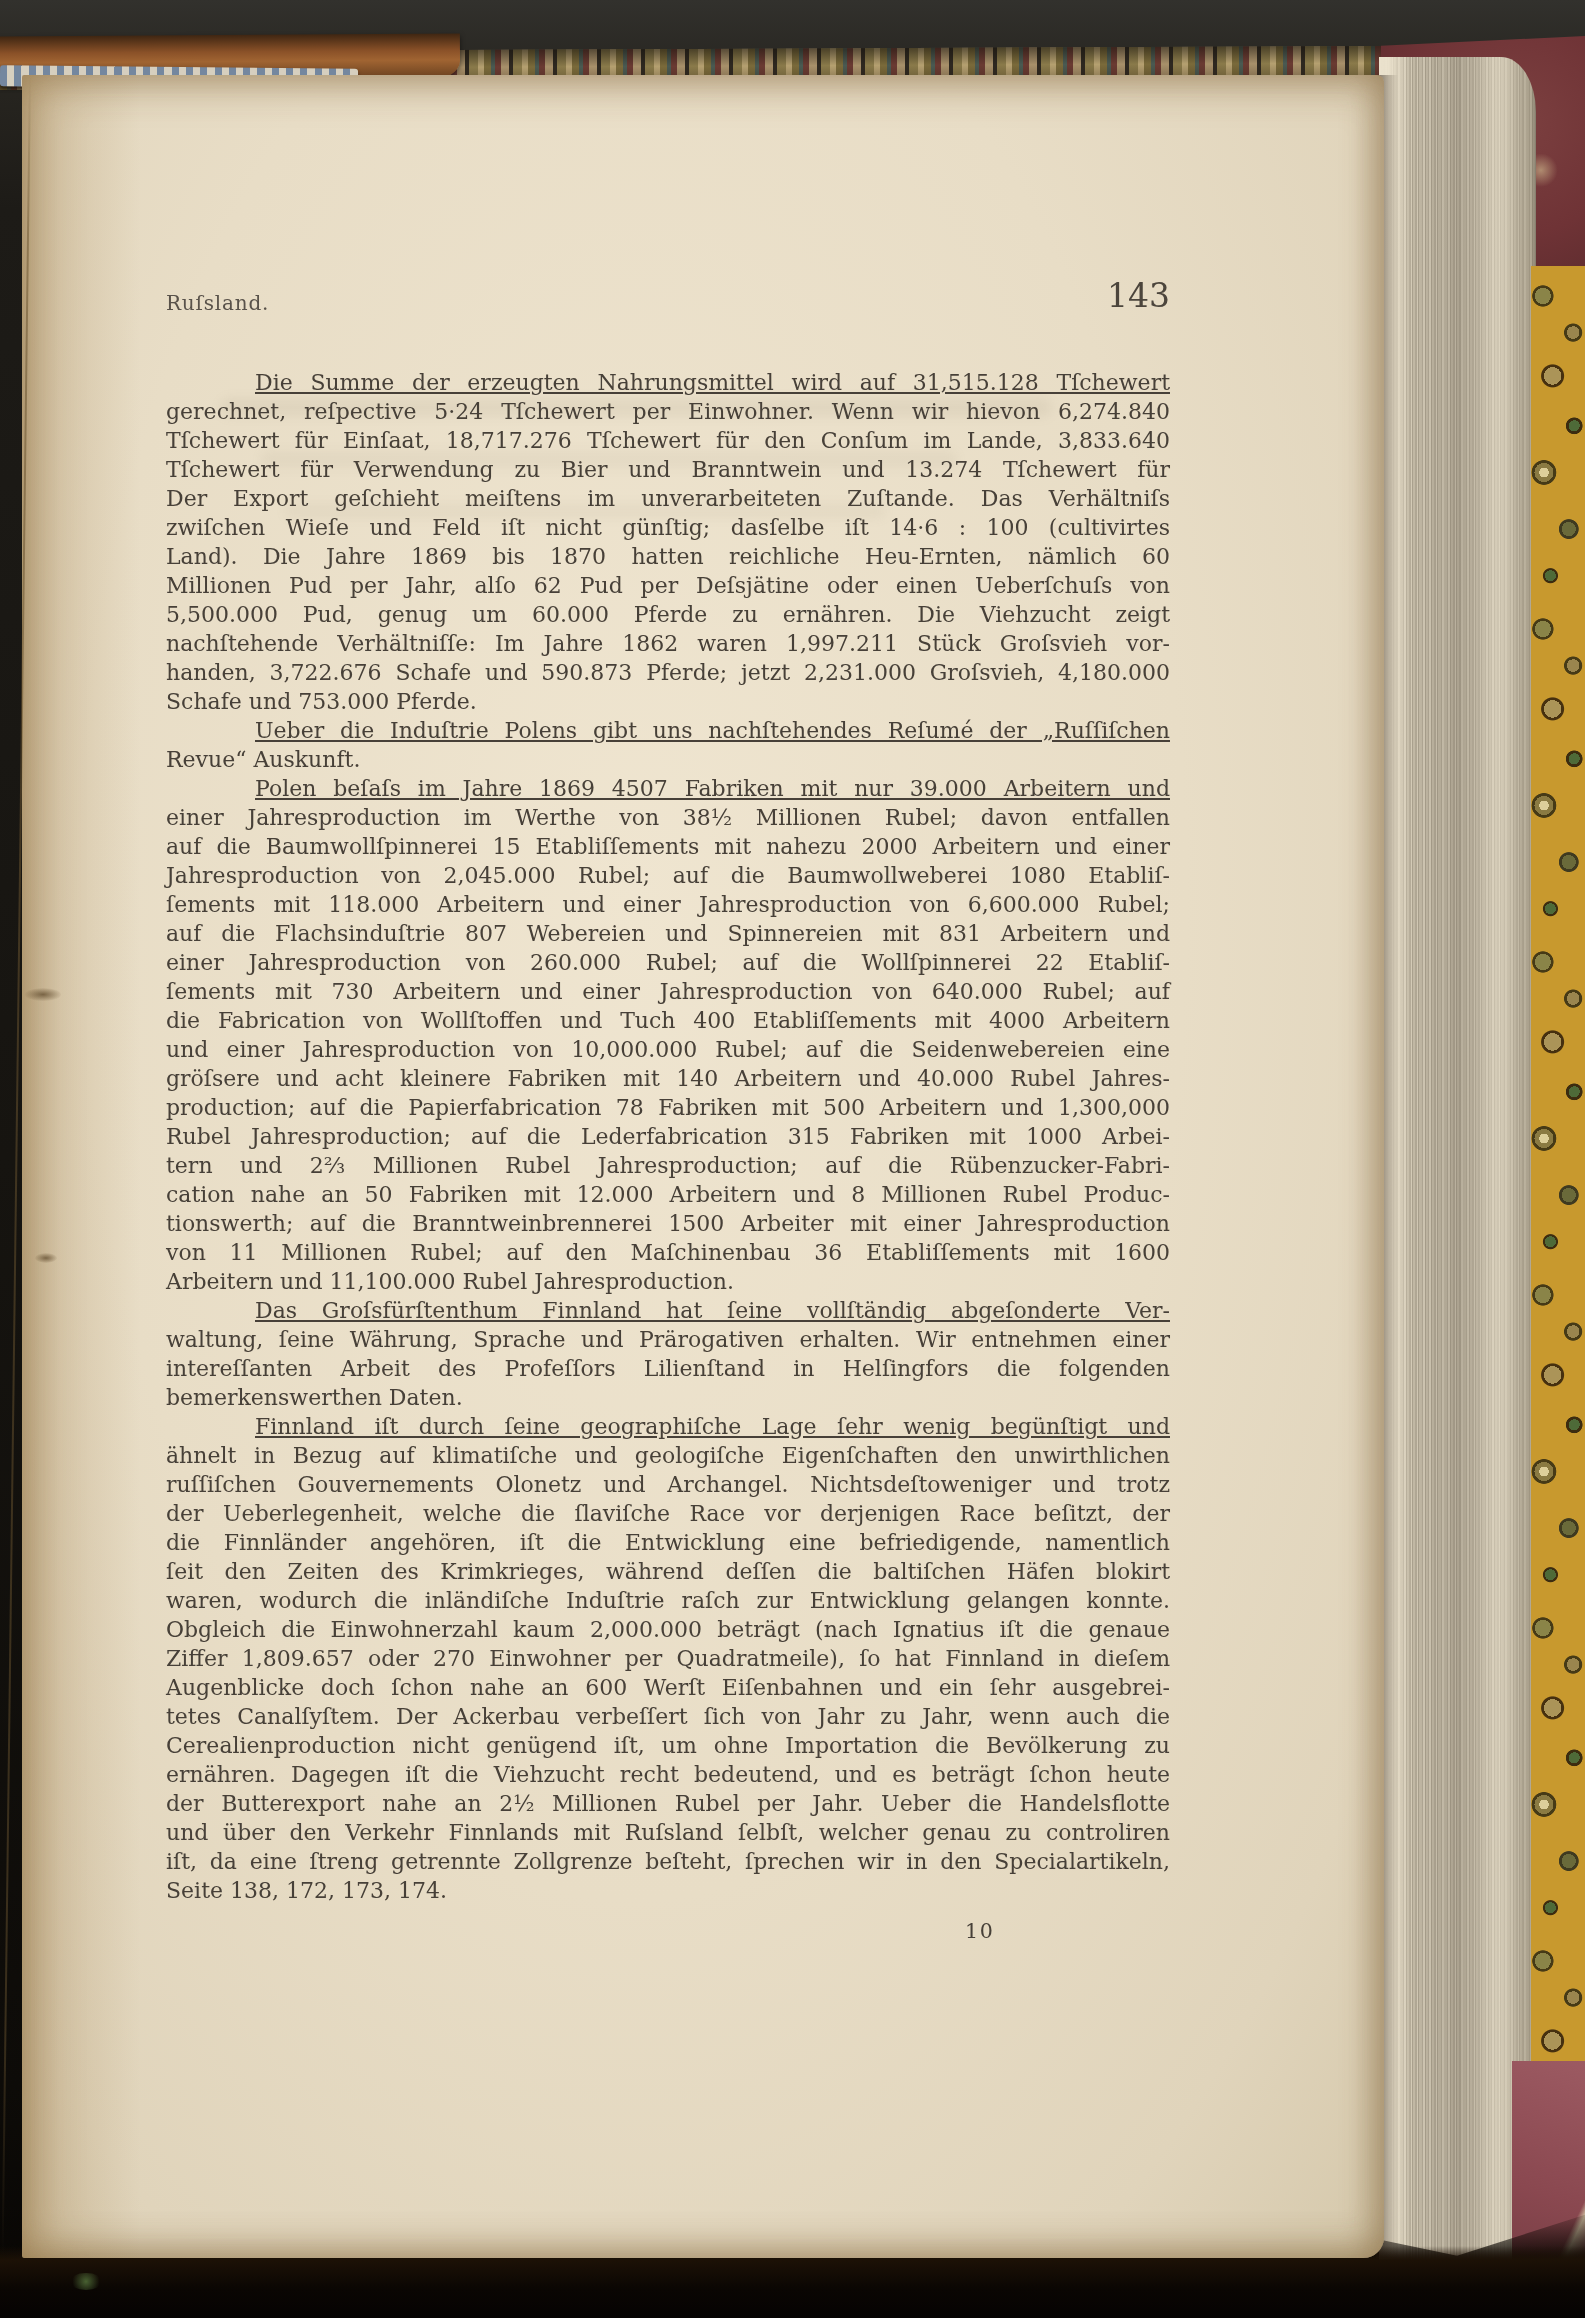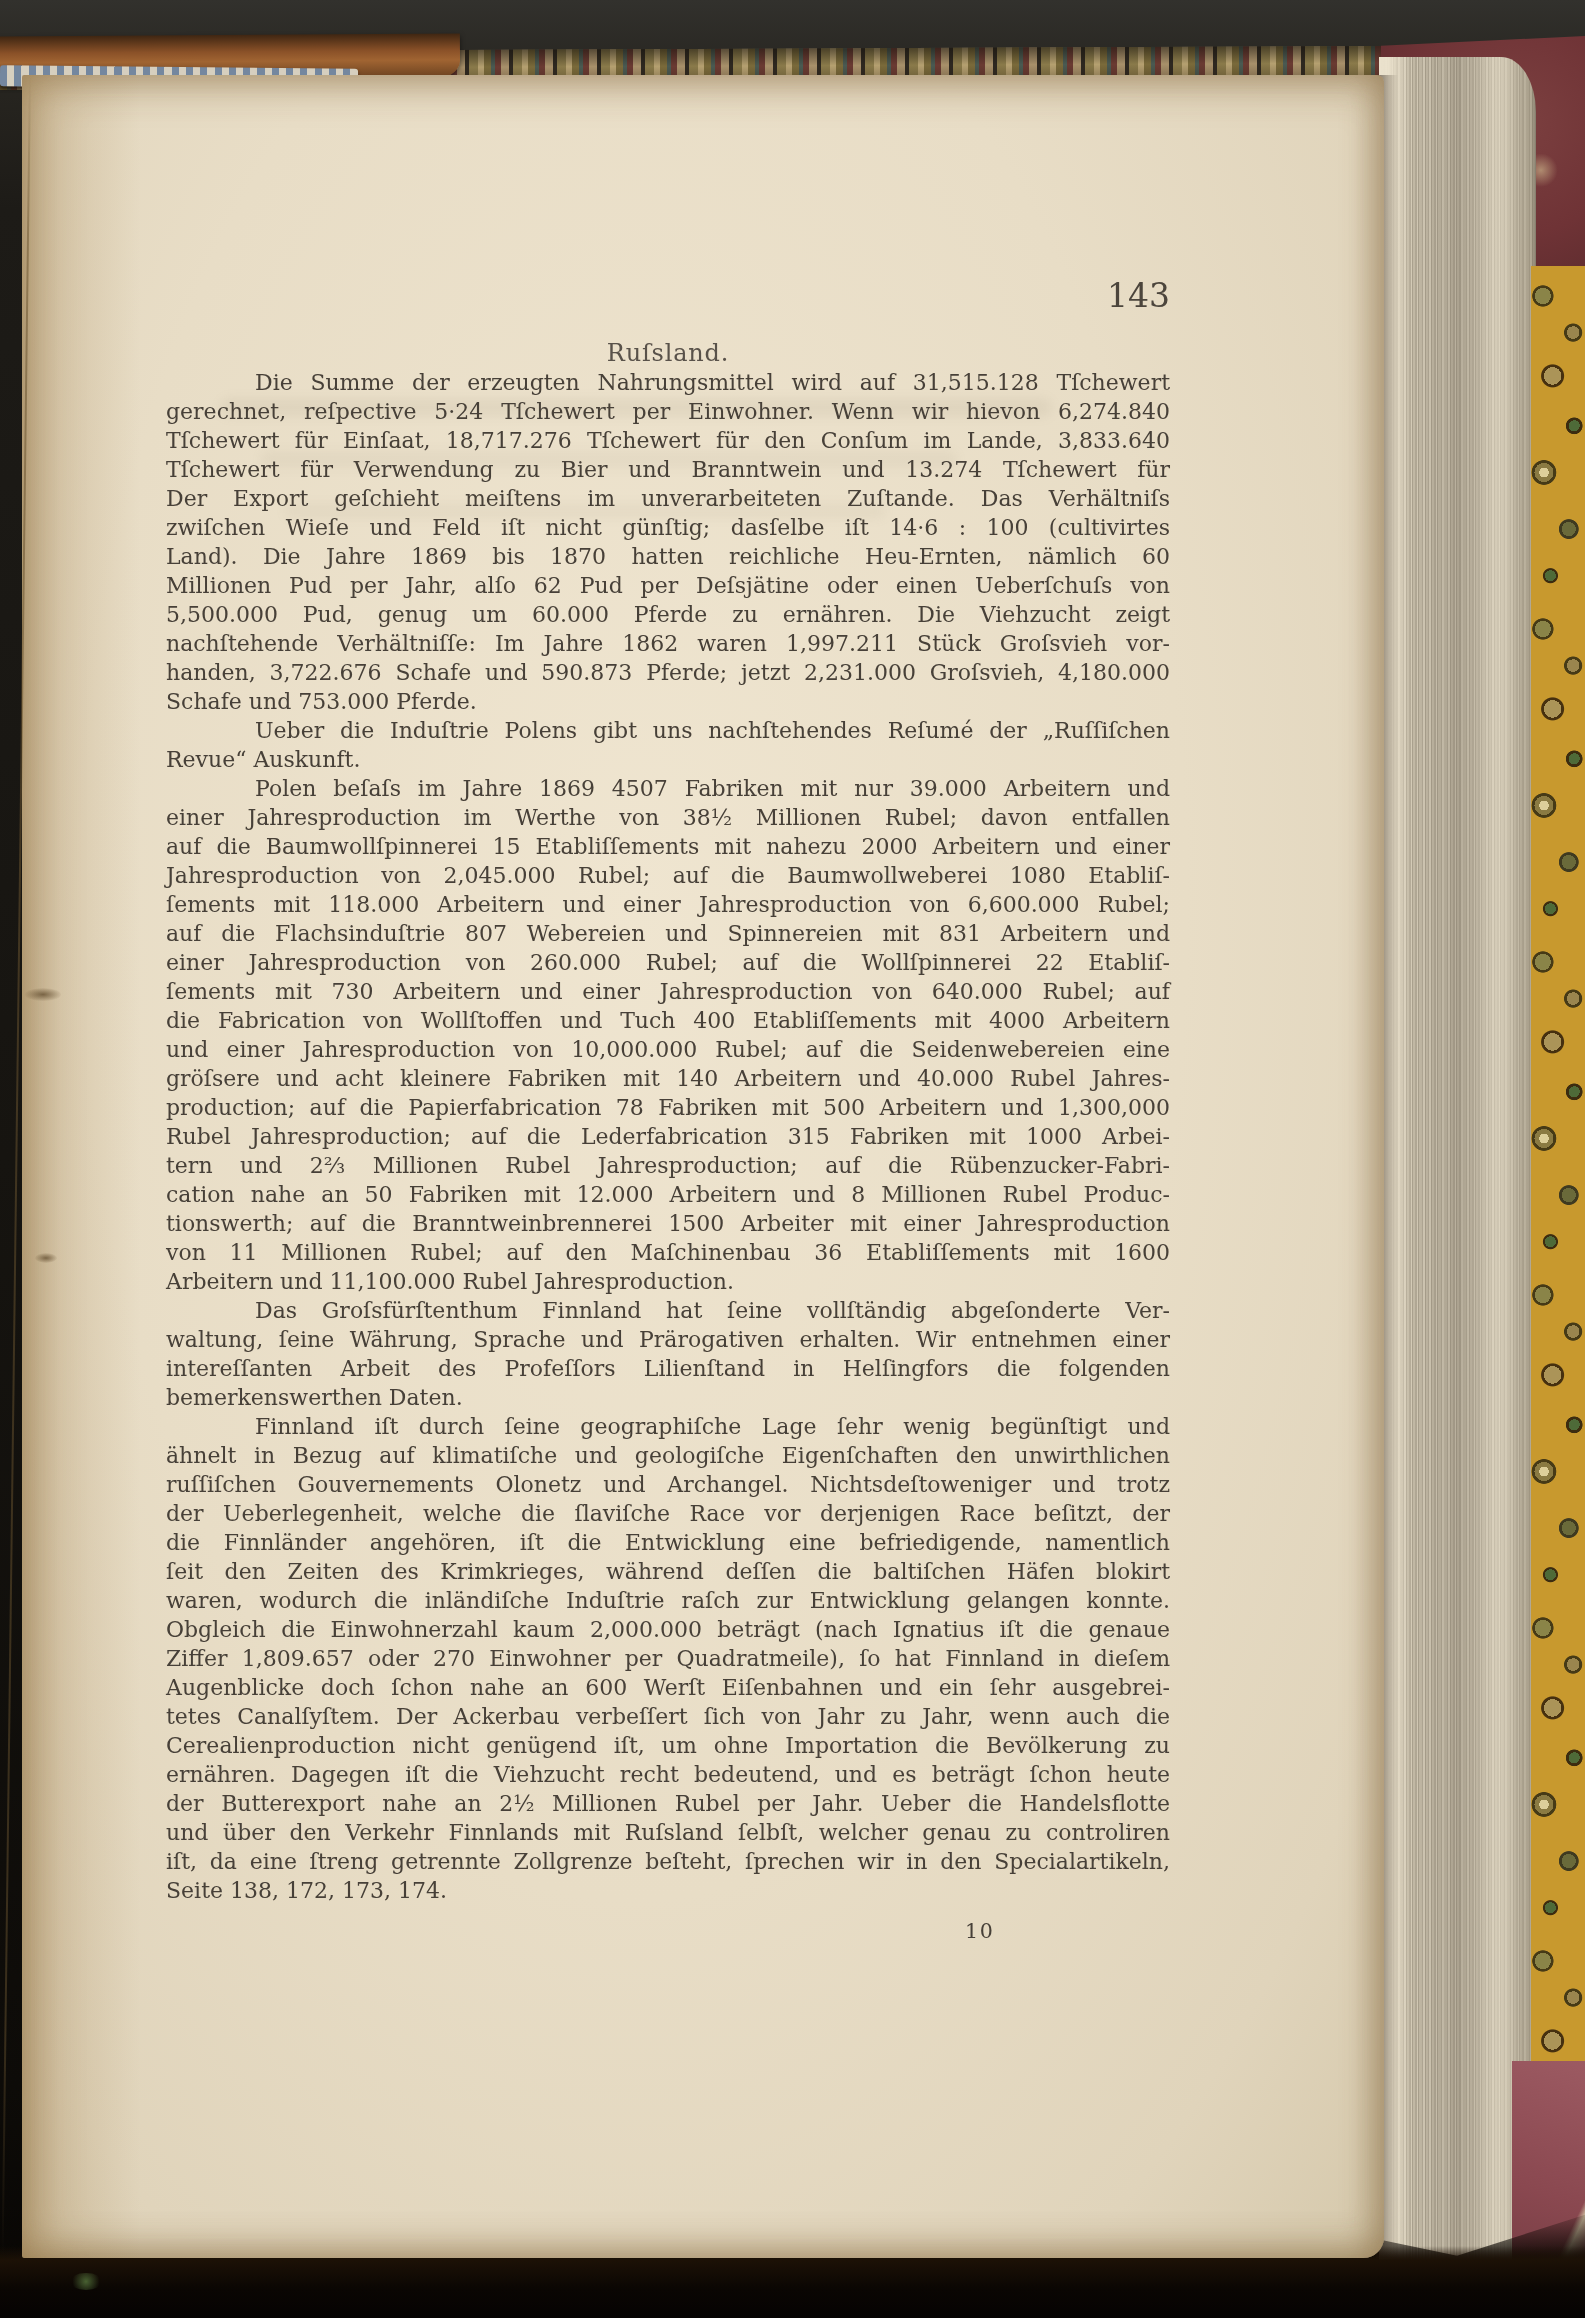--- a/index.html
+++ b/index.html
@@ -116,36 +116,36 @@
   .stitch-1{left:3.2px;top:913px;width:36px;height:12.7px;}
   .stitch-2{left:12.7px;top:1178px;width:22px;height:9.5px;}
   .ghost{position:absolute;background:#8a7f68;filter:blur(5.5px);border-radius:9.5px;}
   .ghost-1{left:198px;top:323px;width:832px;height:19px;opacity:.10;}
   .ghost-2{left:238px;top:376px;width:698px;height:17.4px;opacity:.08;}
   .ghost-3{left:262px;top:428px;width:602px;height:16px;opacity:.07;}
 
   
   .running-head{
     position:absolute;left:144px;top:216px;width:1004px;
-    text-align:center;font-size:24px;letter-spacing:0.8px;color:#59524a;margin-top:48px;
+    text-align:left;font-size:20px;letter-spacing:0.8px;color:#59524a;
   }
   .page-number{
     position:absolute;left:1054px;top:201px;width:94px;
     text-align:right;font-size:33px;color:#4c453c;
   }
   .body-text{
     position:absolute;left:144px;top:293px;width:1004px;
     font-size:22px;color:#474038;
   }
   .paragraph{margin:0;}
   .tline{
     height:29px;line-height:29px;
     text-align:justify;text-align-last:justify;text-justify:inter-word;
   }
-  .tline.indent{text-indent:89px;}
+  .tline.indent{text-indent:89px;text-decoration:underline;}
   .tline.lastline{text-align-last:left;}
   .signature{
     position:absolute;left:943px;top:1844px;
     font-size:20.6px;letter-spacing:1.6px;color:#474038;
   }
 </style>
 </head>
 <body>
 
 <div class="scene">

